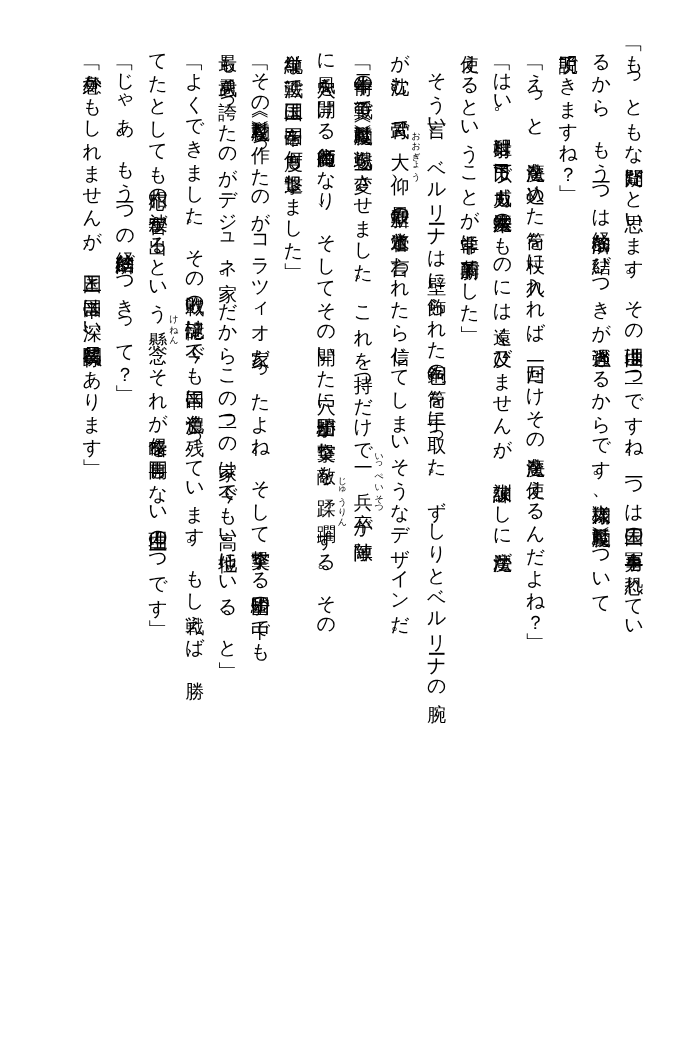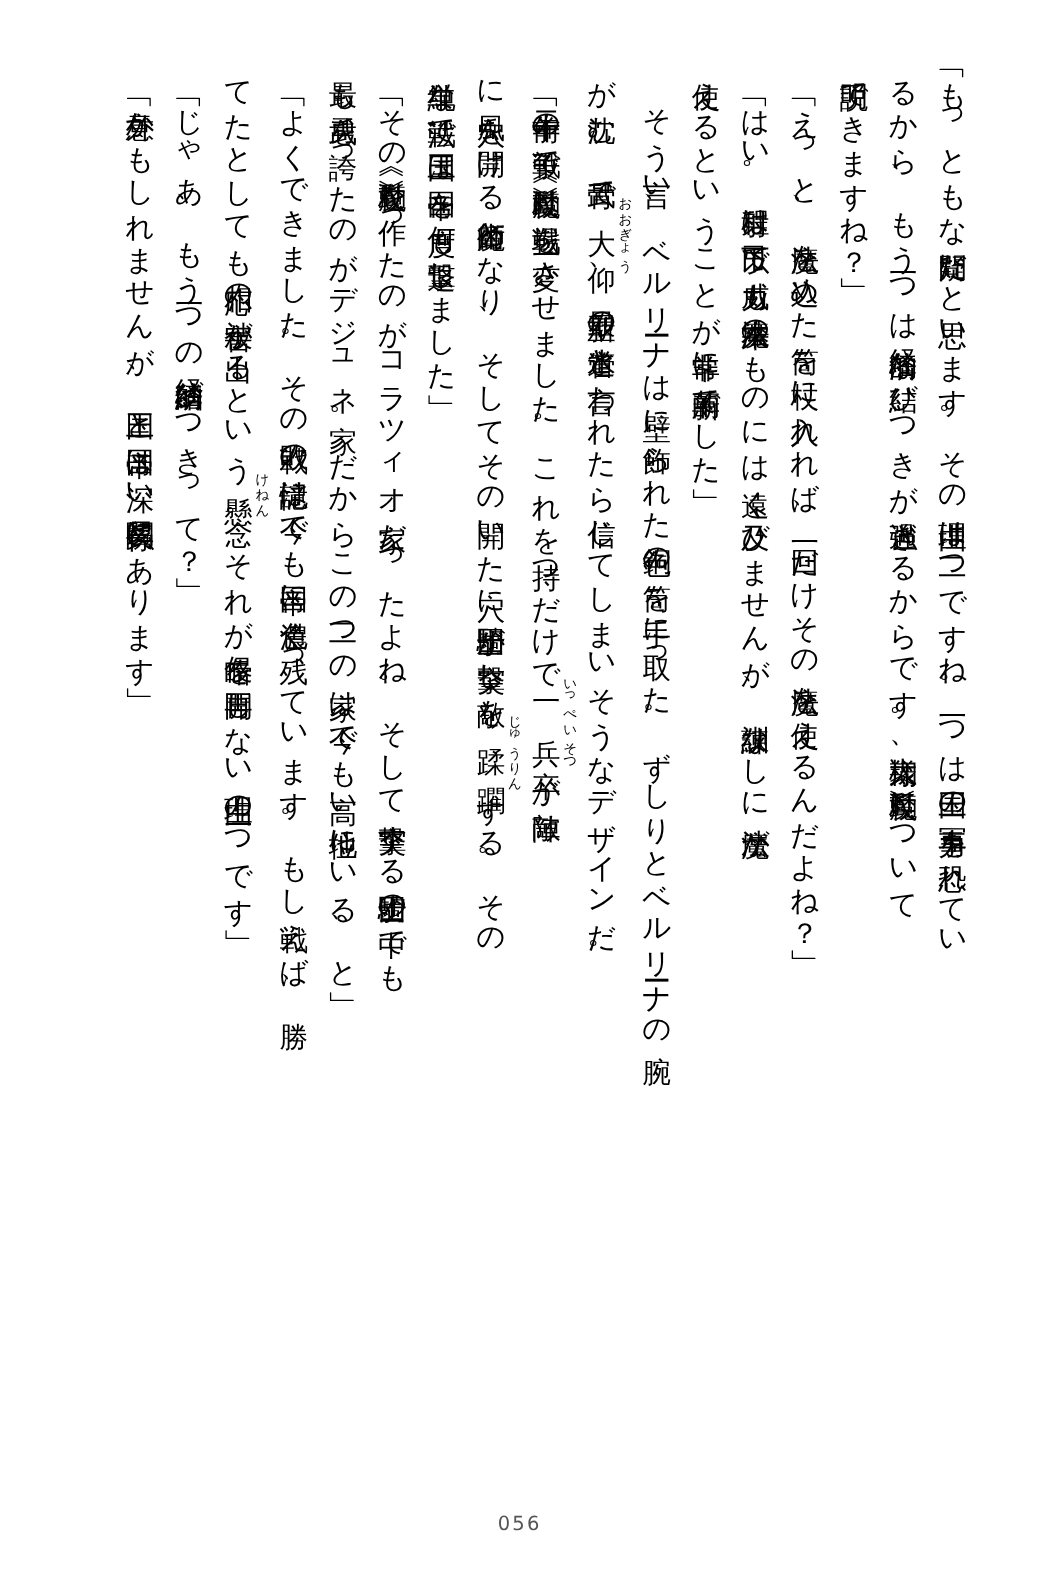--- a/index.html
+++ b/index.html
@@ -121,15 +121,14 @@
     <p class="para indent">「よくできました。その敗戦の記憶は今でも帝国に色濃く残っています。もし戦えば、勝</p>
 
     <p class="para">てたとしても相応の被害が出るという<ruby>懸念<rt>けねん</rt></ruby>。それが侵略を再開しない理由の一つです」</p>
 
     <p class="para indent">「じゃあ、もう一つの経済的結びつきって？」</p>
 
     <p class="para indent">「意外かもしれませんが、王国と帝国は深い貿易関係にあります」</p>
 
   </div>
 
-  <div class="page-number">056</div>
 
 </div>
 
 </body></html>

